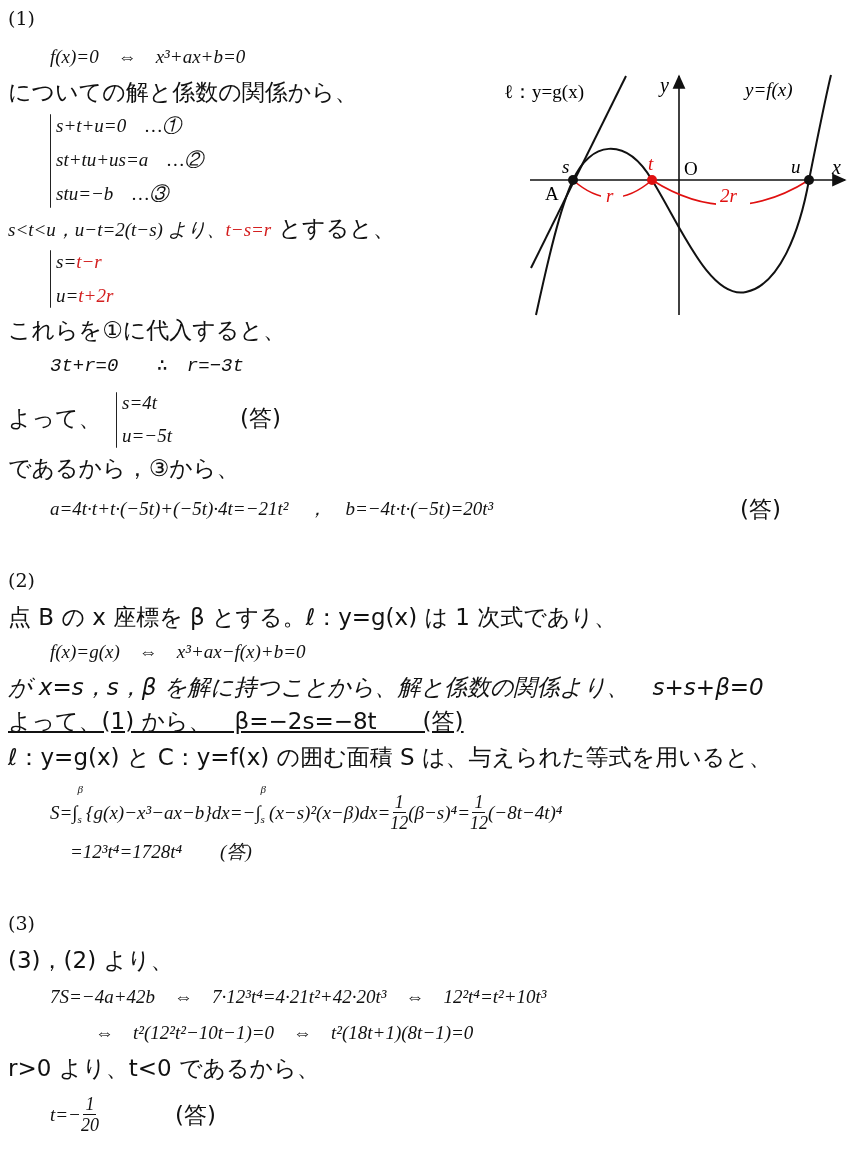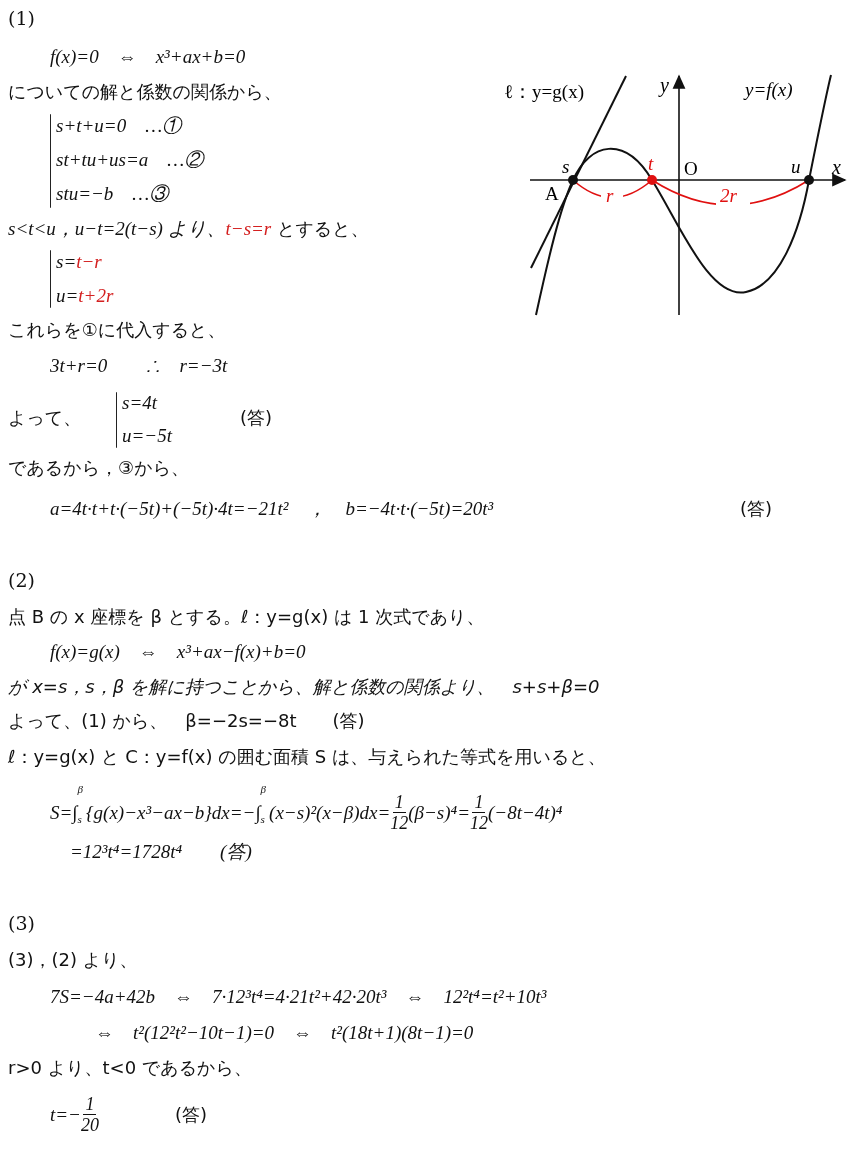--- a/index.html
+++ b/index.html
@@ -1,21 +1,21 @@
 <!DOCTYPE html>
 <html><head>
 <meta charset="utf-8">
 <style>
   html, body { margin:0; padding:0; background:#ffffff; }
   body { width:854px; height:1149px; position:relative; overflow:hidden;
          font-family:"DejaVu Serif","Liberation Serif",serif; color:#111; }
   .ln { position:absolute; white-space:nowrap; font-size:19px; line-height:24px; }
   .m { font-family:"Liberation Serif","DejaVu Serif",serif; font-style:italic; }
   .red { color:#d42020; }
-  .jp { font-family:"DejaVu Sans","Liberation Sans",sans-serif; font-size:18px; }
+  .jp { font-family:"DejaVu Sans","Liberation Sans",sans-serif; font-size:23px; }
   .brace { position:absolute; border-left:1.5px solid #222; border-radius:8px 0 0 8px; }
   .frac { display:inline-flex; flex-direction:column; align-items:center; vertical-align:middle; font-size:18px; line-height:20px; }
   .frac .num { border-bottom:1px solid #111; padding:0 2px; }
   svg text { font-family:"Liberation Serif","DejaVu Serif",serif; }
 </style>
 </head>
 <body>
 
 <div class="ln" style="left:8px;top:6px;">(1)</div>
 <div class="ln m" style="left:50px;top:45px;">f(x)=0　⇔　x³+ax+b=0</div>
@@ -28,21 +28,21 @@
 
 <div class="ln" style="left:8px;top:216px;">
   <span class="m">s&lt;t&lt;u，u−t=2(t−s) より、</span><span class="m red">t−s=r</span><span class="jp"> とすると、</span>
 </div>
 
 <div class="brace" style="left:50px;top:250px;height:58px;"></div>
 <div class="ln m" style="left:56px;top:250px;"><span>s=</span><span class="red">t−r</span></div>
 <div class="ln m" style="left:56px;top:284px;"><span>u=</span><span class="red">t+2r</span></div>
 
 <div class="ln jp" style="left:8px;top:318px;">これらを①に代入すると、</div>
-<div class="ln m" style="left:50px;top:354px;">3t+r=0　　∴　r=−3t</div>
+<div class="ln m" style="left:50px;top:354px;font-family:Liberation Mono, monospace;">3t+r=0　　∴　r=−3t</div>
 
 <div class="ln jp" style="left:8px;top:406px;">よって、</div>
 <div class="brace" style="left:116px;top:392px;height:56px;"></div>
 <div class="ln m" style="left:122px;top:391px;">s=4t</div>
 <div class="ln m" style="left:122px;top:424px;">u=−5t</div>
 <div class="ln jp" style="left:240px;top:406px;">(答)</div>
 
 <div class="ln jp" style="left:8px;top:456px;">であるから，③から、</div>
 <div class="ln m" style="left:50px;top:497px;">a=4t·t+t·(−5t)+(−5t)·4t=−21t²　，　b=−4t·t·(−5t)=20t³</div>
 <div class="ln jp" style="left:740px;top:497px;">(答)</div>
@@ -80,21 +80,21 @@
   <text x="791" y="173" font-size="19" font-style="italic">u</text>
   <text x="545" y="200" font-size="19">A</text>
   <text x="606" y="202" font-size="19" font-style="italic" fill="#e01010">r</text>
   <text x="720" y="202" font-size="19" font-style="italic" fill="#e01010">2r</text>
 </svg>
 
 <div class="ln" style="left:8px;top:568px;">(2)</div>
 <div class="ln jp" style="left:8px;top:605px;">点 B の x 座標を β とする。ℓ：y=g(x) は 1 次式であり、</div>
 <div class="ln m" style="left:50px;top:640px;">f(x)=g(x)　⇔　x³+ax−f(x)+b=0</div>
 <div class="ln jp" style="left:8px;top:675px;font-style:italic;">が x=s，s，β を解に持つことから、解と係数の関係より、　s+s+β=0</div>
-<div class="ln jp" style="left:8px;top:709px;">よって、(1) から、　β=−2s=−8t　　(答)</div>
+<div class="ln jp" style="left:8px;top:709px;text-decoration:underline;">よって、(1) から、　β=−2s=−8t　　(答)</div>
 <div class="ln jp" style="left:8px;top:745px;">ℓ：y=g(x) と C：y=f(x) の囲む面積 S は、与えられた等式を用いると、</div>
 
 <div class="ln m" style="left:50px;top:792px;display:flex;align-items:center;">
   <span>S=∫</span>
   <span style="display:inline-flex;flex-direction:column;font-size:11px;line-height:12px;margin:-18px 3px 0 0;">
       <span>β</span>
       <span style="margin-top:18px;">s</span>
     </span>
   <span>{g(x)−x³−ax−b}dx=−∫</span>
   <span style="display:inline-flex;flex-direction:column;font-size:11px;line-height:12px;margin:-18px 3px 0 0;">

